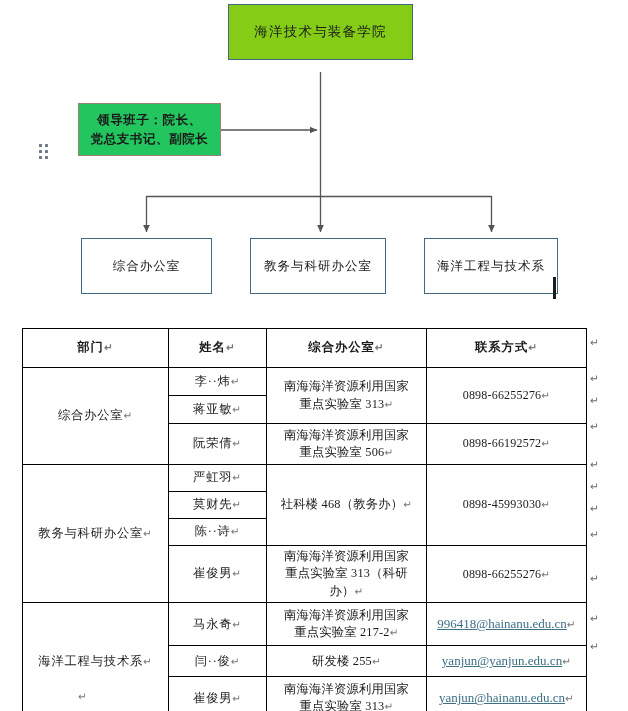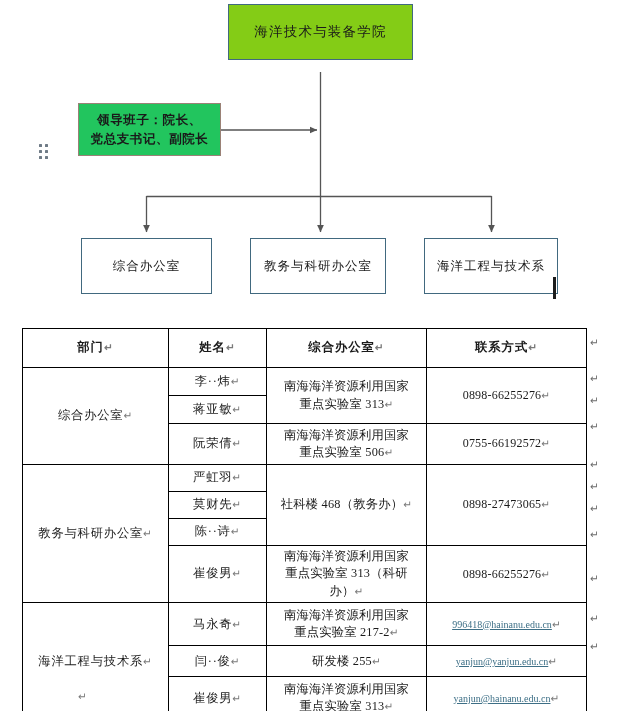--- a/index.html
+++ b/index.html
@@ -135,21 +135,21 @@
   .col-con  { width: 160px; }
 
   .cell-dept { letter-spacing: 0.8px; }
   .cell-name { letter-spacing: 0.8px; }
   .cell-loc  { letter-spacing: 0.2px; }
   .cell-con  { font-size: 12px; letter-spacing: 0.2px; }
 
   .mail {
     color: #3d6f86;
     text-decoration: underline;
-    font-size: 10px;
+    font-size: 13px;
     letter-spacing: 0px;
     white-space: nowrap;
     text-align: center;
   }
 
   
   .pilcrow {
     color: #7a7a7a;
     font-size: 10.5px;
     font-family: "Liberation Sans", sans-serif;
@@ -256,28 +256,28 @@
       <td class="cell-name" style="height:23px"><span>李··炜</span><span class="pilcrow">↵</span></td>
       <td class="cell-loc" rowspan="2"><span>南海海洋资源利用国家</span><br><span>重点实验室 313</span><span class="pilcrow">↵</span></td>
       <td class="cell-con" rowspan="2"><span>0898-66255276</span><span class="pilcrow">↵</span></td>
     </tr>
     <tr>
       <td class="cell-name" style="height:23px"><span>蒋亚敏</span><span class="pilcrow">↵</span></td>
     </tr>
     <tr>
       <td class="cell-name" style="height:36px"><span>阮荣倩</span><span class="pilcrow">↵</span></td>
       <td class="cell-loc"><span>南海海洋资源利用国家</span><br><span>重点实验室 506</span><span class="pilcrow">↵</span></td>
-      <td class="cell-con"><span>0755-66192572</span><span class="pilcrow">↵</span></td>
+      <td class="cell-con"><span>0898-66192572</span><span class="pilcrow">↵</span></td>
     </tr>
 
     <tr>
       <td class="cell-dept" rowspan="4"><span>教务与科研办公室</span><span class="pilcrow">↵</span></td>
       <td class="cell-name" style="height:22px"><span>严虹羽</span><span class="pilcrow">↵</span></td>
       <td class="cell-loc" rowspan="3"><span>社科楼 468（教务办）</span><span class="pilcrow">↵</span></td>
-      <td class="cell-con" rowspan="3"><span>0898-27473065</span><span class="pilcrow">↵</span></td>
+      <td class="cell-con" rowspan="3"><span>0898-45993030</span><span class="pilcrow">↵</span></td>
     </tr>
     <tr>
       <td class="cell-name" style="height:22px"><span>莫财先</span><span class="pilcrow">↵</span></td>
     </tr>
     <tr>
       <td class="cell-name" style="height:22px"><span>陈··诗</span><span class="pilcrow">↵</span></td>
     </tr>
     <tr>
       <td class="cell-name" style="height:38px"><span>崔俊男</span><span class="pilcrow">↵</span></td>
       <td class="cell-loc"><span>南海海洋资源利用国家</span><br><span>重点实验室 313（科研办）</span><span class="pilcrow">↵</span></td>

